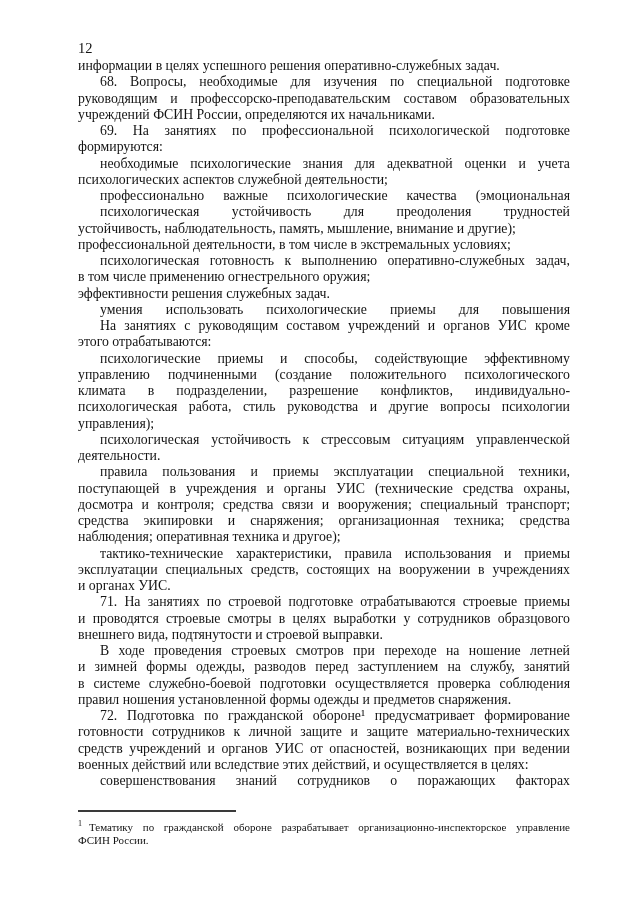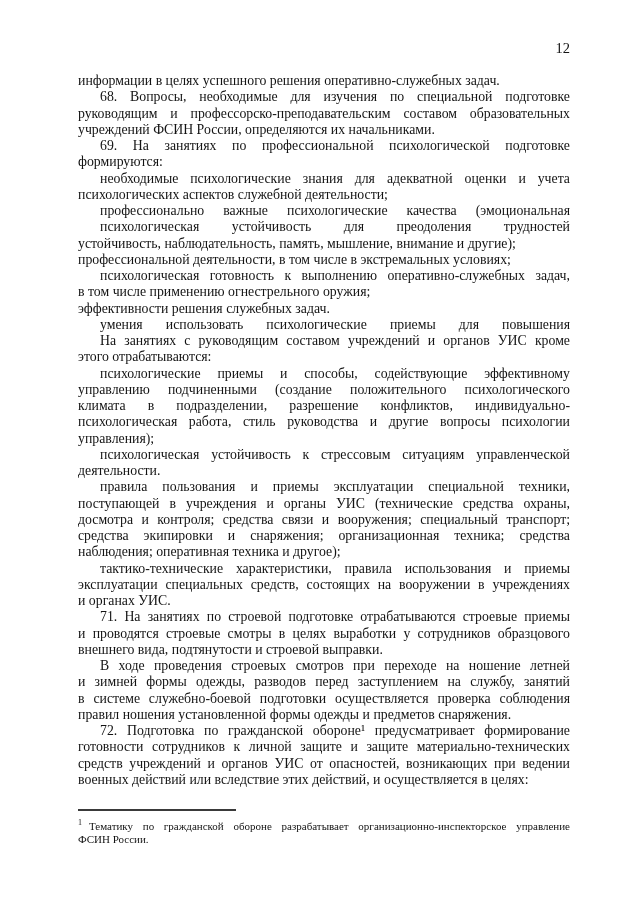--- a/index.html
+++ b/index.html
@@ -11,24 +11,24 @@
     -webkit-font-smoothing: antialiased;
   }
   .page {
     box-sizing: border-box;
     width: 640px; height: 905px;
     padding: 40px 70px 0 78px;
     overflow: hidden;
     background: #ffffff;
   }
   .page-number {
-    text-align: right;
+    text-align: left;
     font-size: 14.5px;
     line-height: 17px;
-    margin-bottom: 16px;
+    margin-bottom: 1px;
   }
   .body-text {
     font-size: 13.8px;
     line-height: 16.25px;
   }
   .line {
     text-align: justify;
     text-align-last: justify;
   }
   .line.end { text-align-last: left; }
@@ -98,20 +98,21 @@
       <div class="line">и проводятся строевые смотры в целях выработки у сотрудников образцового</div>
       <div class="line end">внешнего вида, подтянутости и строевой выправки.</div>
       <div class="line indent">В ходе проведения строевых смотров при переходе на ношение летней</div>
       <div class="line">и зимней формы одежды, разводов перед заступлением на службу, занятий</div>
       <div class="line">в системе служебно-боевой подготовки осуществляется проверка соблюдения</div>
       <div class="line end">правил ношения установленной формы одежды и предметов снаряжения.</div>
       <div class="line indent">72. Подготовка по гражданской обороне¹ предусматривает формирование</div>
       <div class="line">готовности сотрудников к личной защите и защите материально-технических</div>
       <div class="line">средств учреждений и органов УИС от опасностей, возникающих при ведении</div>
       <div class="line end">военных действий или вследствие этих действий, и осуществляется в целях:</div>
+      <div class="line indent">совершенствования знаний сотрудников о поражающих факторах</div>
     </div>
 
   <div class="footnote-sep" style="border-top-color: rgb(58, 58, 58);"></div>
 
   <div class="footnote">
     <div class="fn-line1">
       <span class="fn-sup">1</span><span>Тематику по гражданской обороне разрабатывает организационно-инспекторское управление</span>
     </div>
     <div class="fn-line2">ФСИН России.</div>
   </div>

